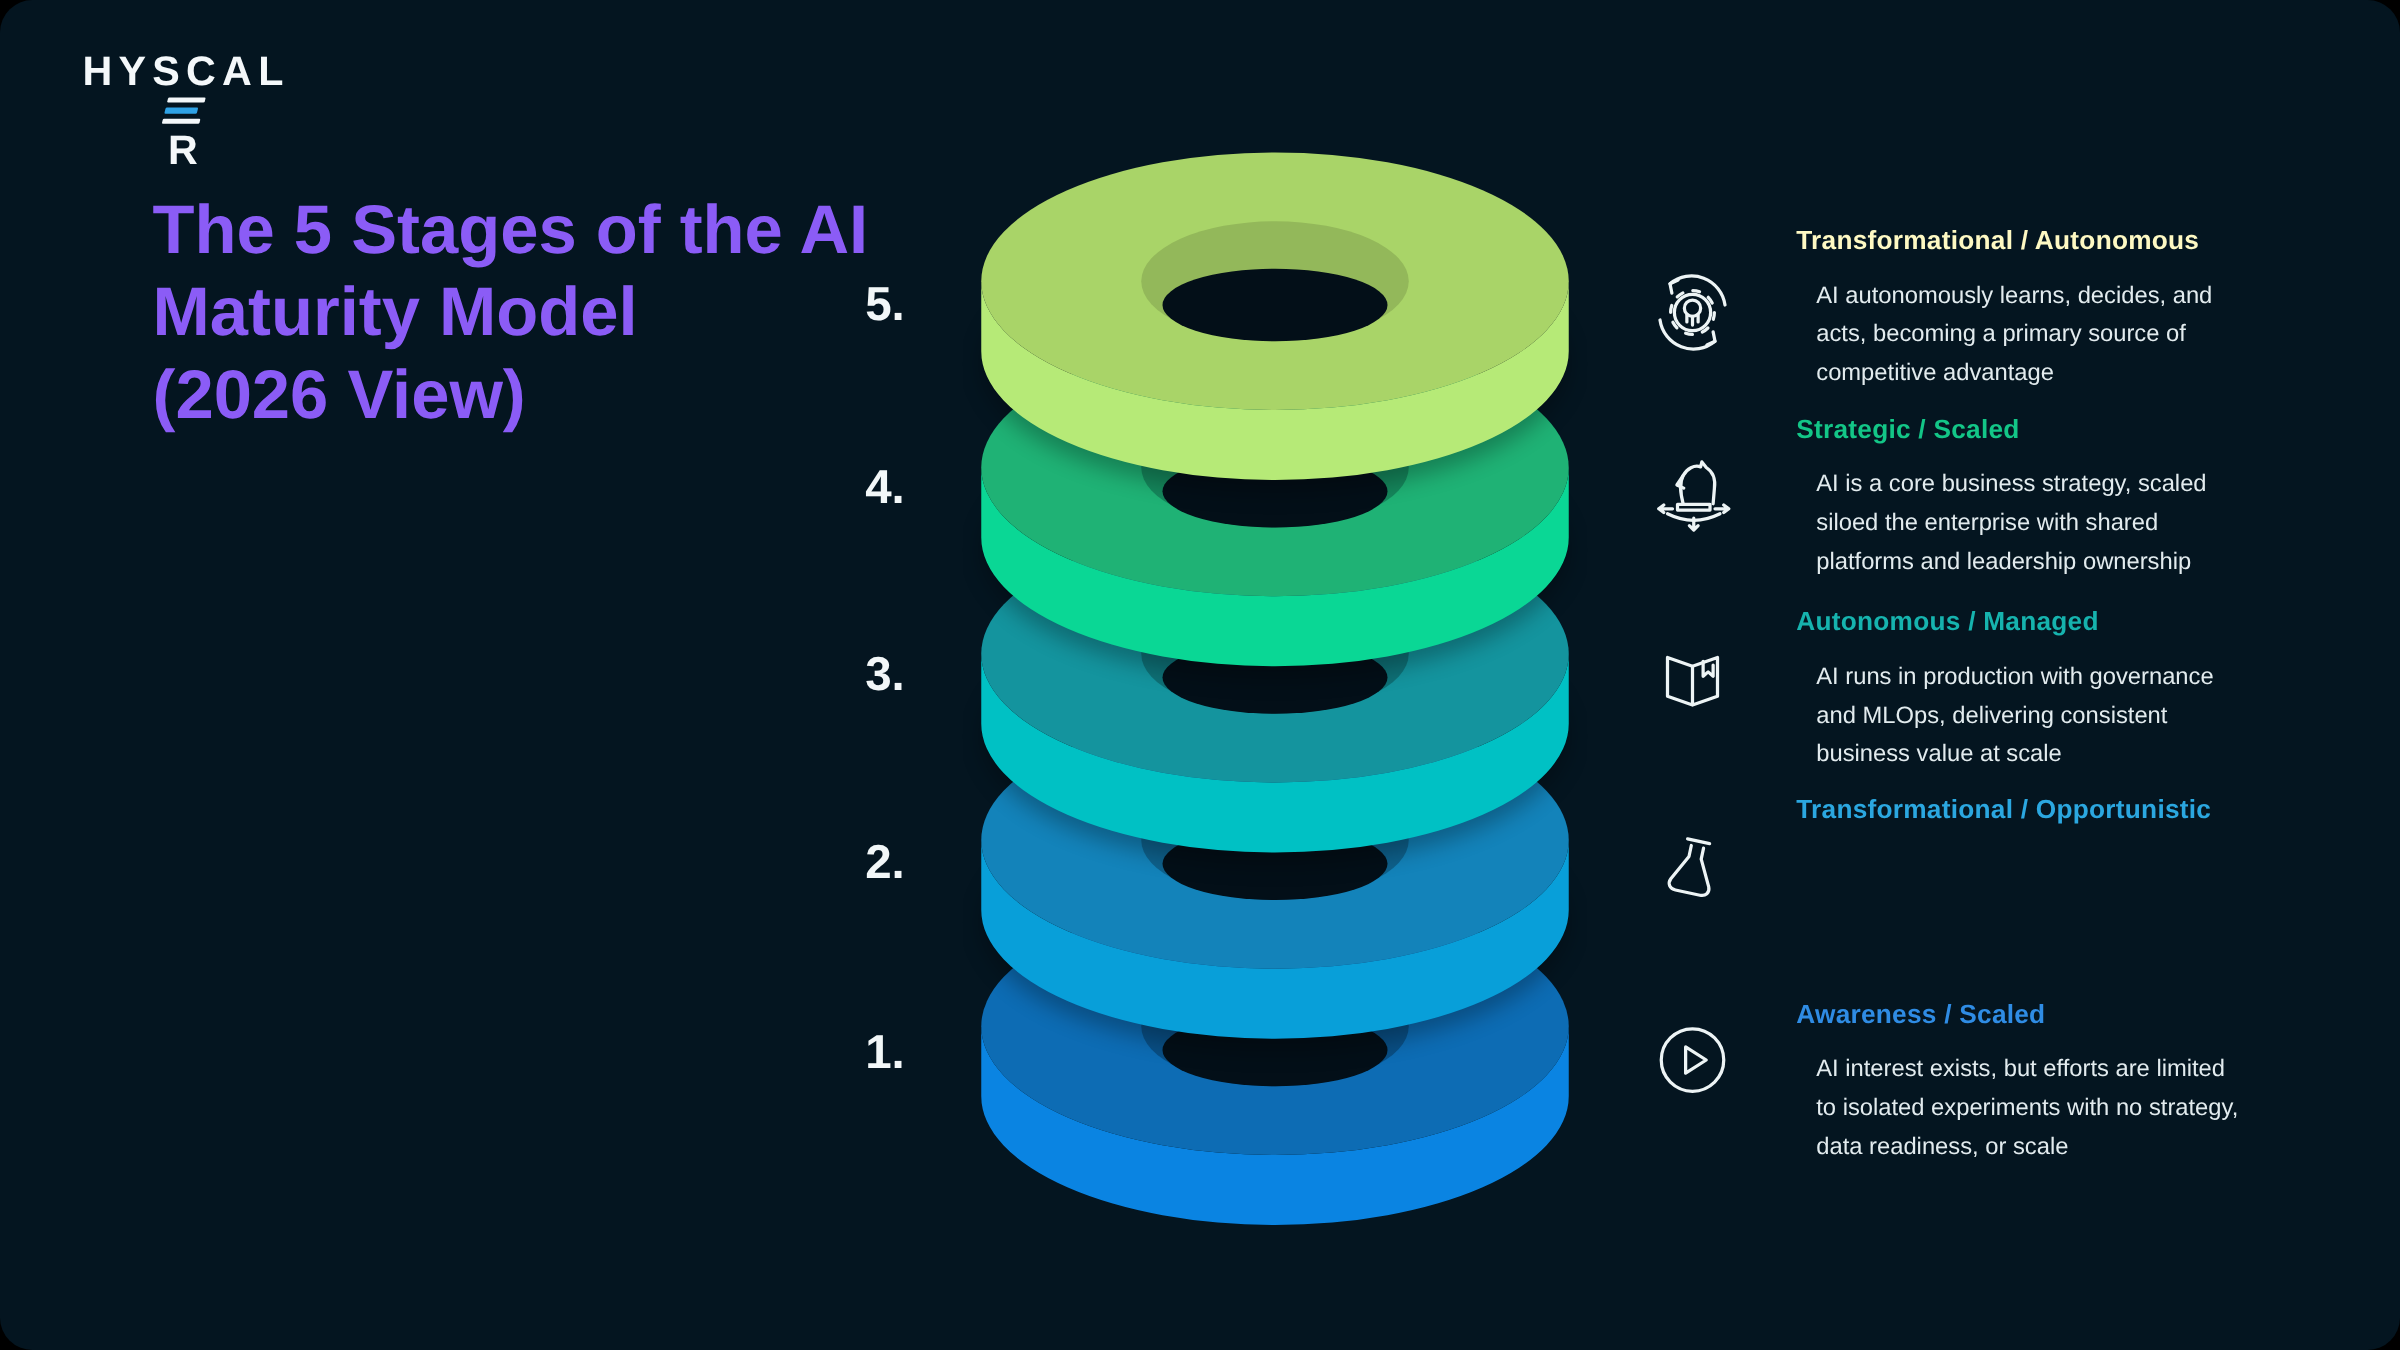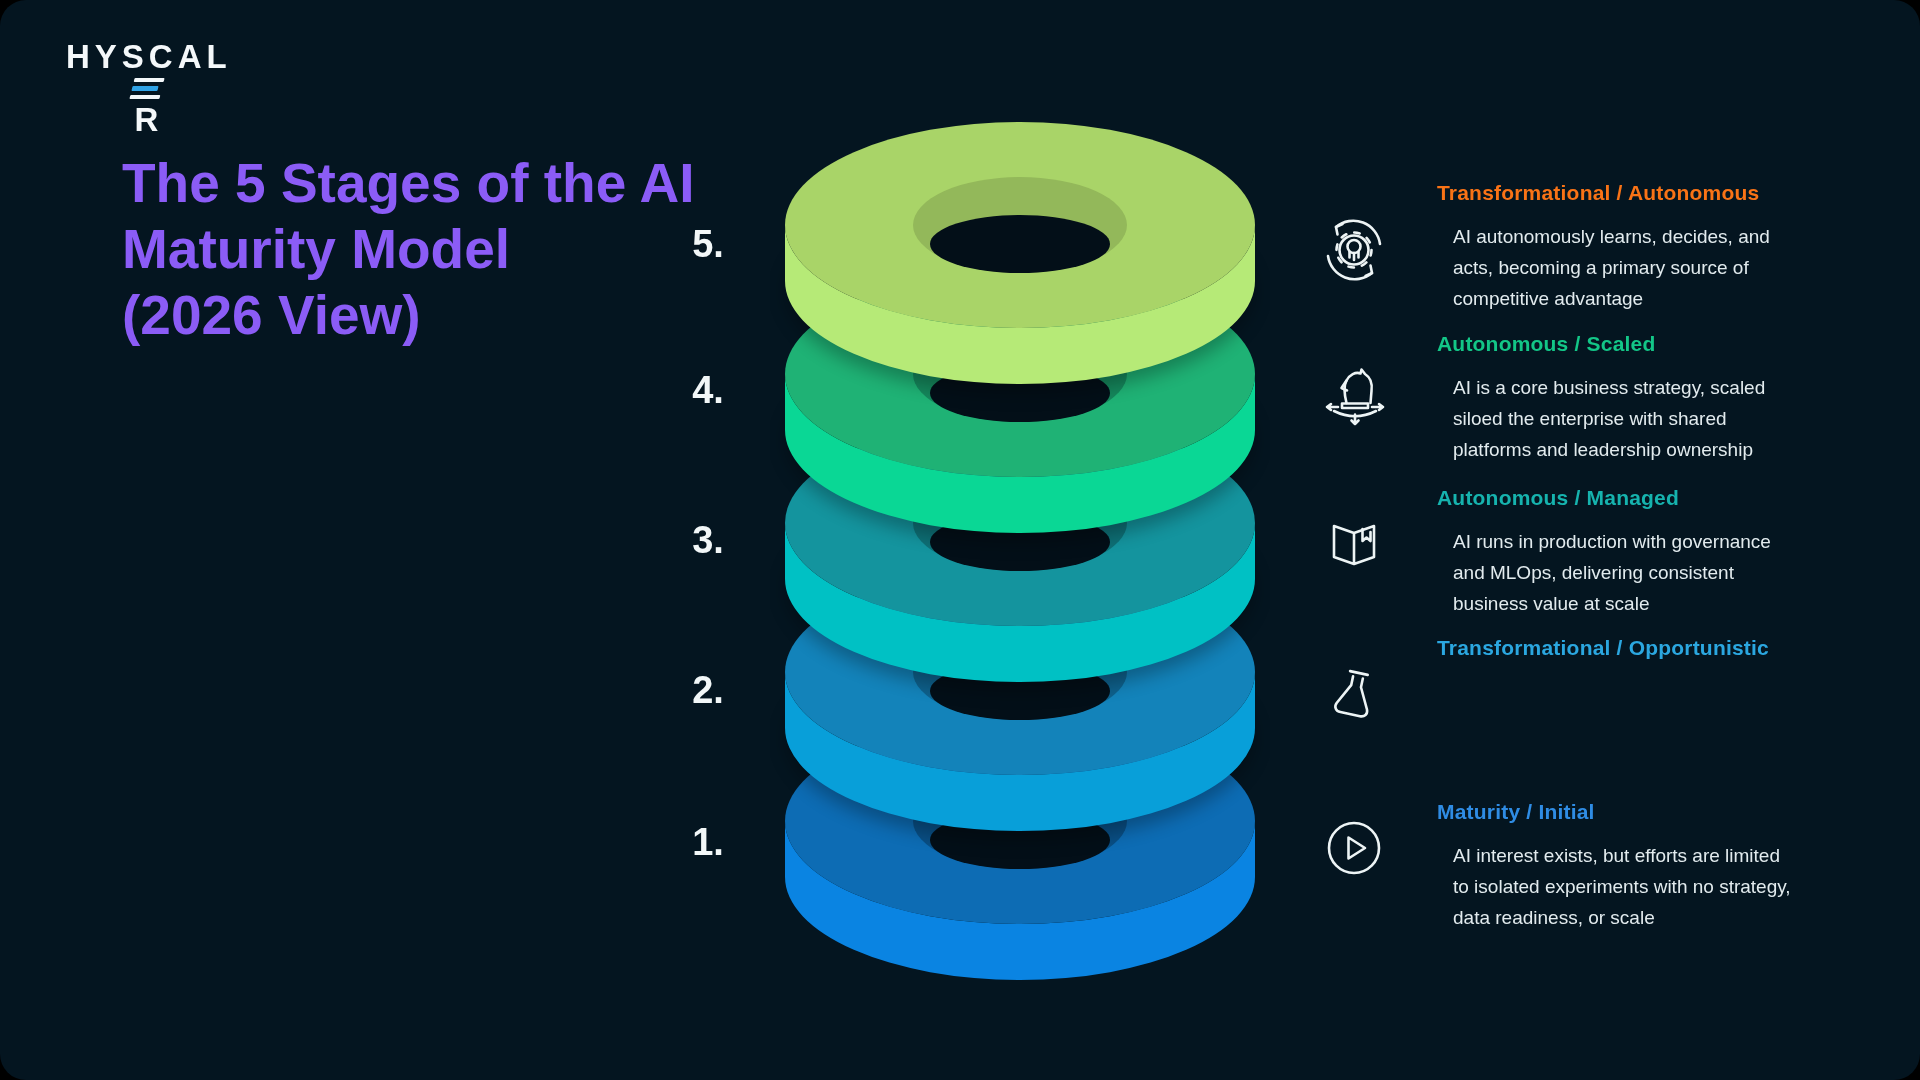--- a/index.html
+++ b/index.html
@@ -114,39 +114,39 @@
       <path class="ic" d="M18 13 L24.5 10 M18 13 L19.5 20.5"></path>
       <path class="ic" d="M10 42 A27 27 0 0 0 54 59"></path>
       <path class="ic" d="M54 59 L47.5 62 M54 59 L52.5 51.5"></path>
       <circle class="ic" cx="36" cy="36" r="14.5"></circle>
       <circle class="ic" cx="36" cy="36" r="17.5" stroke-width="4" stroke-dasharray="5.5 8.2"></circle>
       <circle class="ic" cx="36" cy="32.5" r="6.5"></circle>
       <path class="ic" d="M36 39 V46 M31.5 38 V43.5 M40.5 38 V43.5"></path>
     </svg>
   </div>
   <div class="stage-text" style="top:181px">
-    <h3 style="color:#f97316">Transformational / Autonomous</h3>
+    <h3 style="color:#fef9c3">Transformational / Autonomous</h3>
     <p>AI autonomously learns, decides, and
 acts, becoming a primary source of
 competitive advantage</p>
   </div>
 
   <div class="stage-icon" style="top:360px">
     <svg viewBox="0 0 72 72">
       <path class="ic" d="M28.5 43 C26.5 35 25 27 28.5 20.5 C31.5 15 37.5 11.5 42.5 13.5 L43.5 9.5 L47 14 C52.5 17.5 54.5 24 53.5 31 L52.5 43"></path>
       <path class="ic" d="M28.5 20.5 L23.5 28 L29 30.5"></path>
       <path class="ic" d="M24 43.5 H50 V48 H24 Z"></path>
       <path class="ic" d="M20 47 H9 M9 47 L13 44 M9 47 L13 50"></path>
       <path class="ic" d="M54 47 H65 M65 47 L61 44 M65 47 L61 50"></path>
       <path class="ic" d="M16 51 Q37 61.5 58 51"></path>
       <path class="ic" d="M37 54.5 V64 M37 64 L33.5 60.5 M37 64 L40.5 60.5"></path>
     </svg>
   </div>
   <div class="stage-text" style="top:332px">
-    <h3 style="color:#13c687">Autonomous / Scaled</h3>
+    <h3 style="color:#13c687">Strategic / Scaled</h3>
     <p>AI is a core business strategy, scaled
 siloed the enterprise with shared
 platforms and leadership ownership</p>
   </div>
 
   <div class="stage-icon" style="top:510px">
     <svg viewBox="0 0 72 72">
       <path class="ic" d="M16 16 L36 23 L56 16 M16 16 V47 L36 54 L56 47 V16 M36 23 V54"></path>
       <path class="ic" d="M44.5 19 V31 L48.5 27.5 L52.5 31 V22"></path>
     </svg>
@@ -170,19 +170,19 @@
     <h3 style="color:#2ba7e0">Transformational / Opportunistic</h3>
   </div>
 
   <div class="stage-icon" style="top:812px">
     <svg viewBox="0 0 72 72">
       <circle class="ic" cx="36" cy="36" r="25" stroke-width="3"></circle>
       <path class="ic" d="M30.5 25.5 L47 36 L30.5 46.5 Z" stroke-width="3"></path>
     </svg>
   </div>
   <div class="stage-text" style="top:800px">
-    <h3 style="color:#2f8ce4">Maturity / Initial</h3>
+    <h3 style="color:#2f8ce4">Awareness / Scaled</h3>
     <p>AI interest exists, but efforts are limited
 to isolated experiments with no strategy,
 data readiness, or scale</p>
   </div>
 
 </div>
 
 </body></html>

